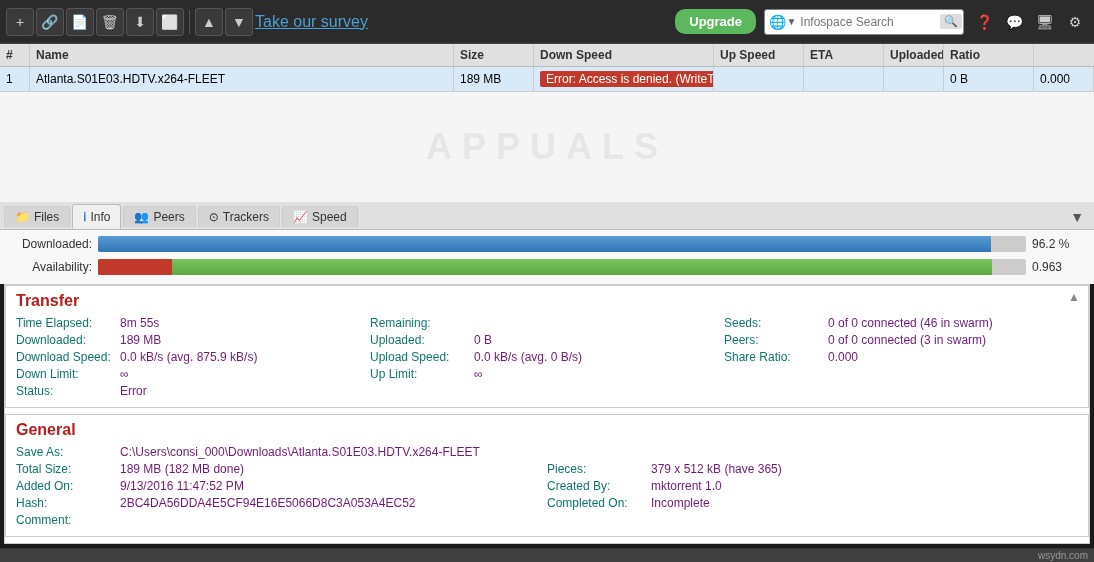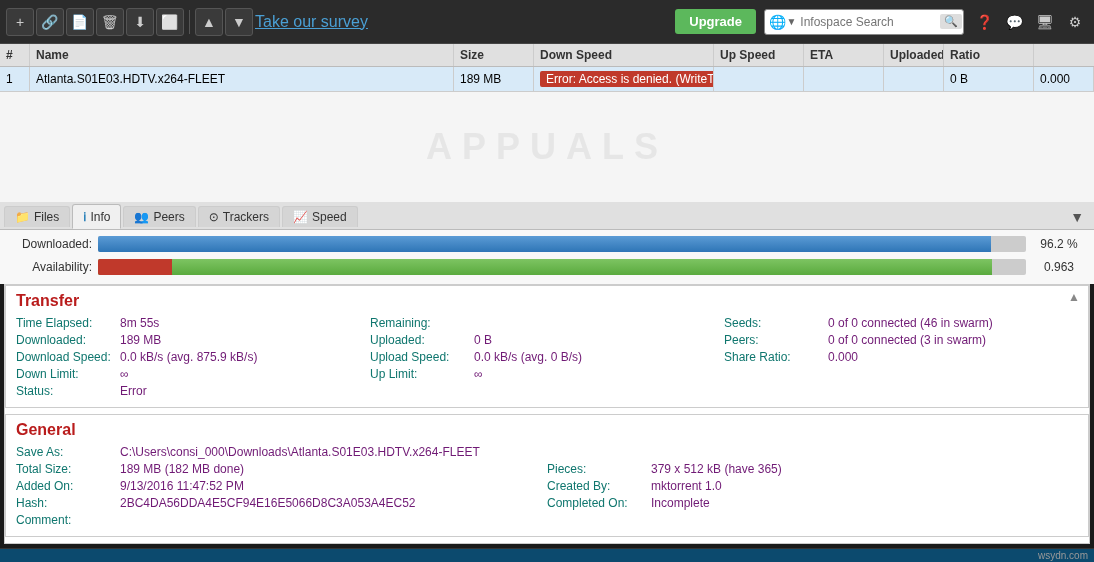--- a/index.html
+++ b/index.html
@@ -42,21 +42,21 @@
       color: #4a9fd4;
       text-decoration: underline;
       cursor: pointer;
       font-size: 16px;
     }
     .upgrade-btn {
       background: #5cb85c;
       color: white;
       border: none;
       padding: 5px 14px;
-      border-radius: 3px;
+      border-radius: 10px;
       cursor: pointer;
       font-size: 13px;
       font-weight: bold;
       margin-right: 6px;
     }
     .search-container {
       display: flex;
       align-items: center;
       background: white;
       border: 1px solid #888;
@@ -207,21 +207,21 @@
       height: 100%;
       background: linear-gradient(to bottom, #7dc462, #5aaa3e);
     }
     .progress-fill-red {
       height: 100%;
       background: #c0392b;
       width: 8%;
     }
     .progress-value {
       width: 60px;
-      text-align: center;
+      text-align: left;
       font-size: 12px;
       color: #333;
       padding-left: 6px;
     }
     .section-title {
       font-weight: bold;
       font-size: 16px;
       margin-bottom: 6px;
       color: #b91c1c;
     }
@@ -272,21 +272,21 @@
       overflow: hidden;
     }
     .bottom-inner {
       flex: 1;
       overflow-y: auto;
       background: white;
       border: 1px solid #ccc;
       margin: 0 4px 4px 4px;
     }
     .wsydn-bar {
-      background: #0c4a6e;
+      background: #404040;
       color: #999;
       font-size: 10px;
       text-align: right;
       padding: 1px 6px;
       border-top: 1px solid #333;
     }
   </style>
 </head>
 <body>
 

